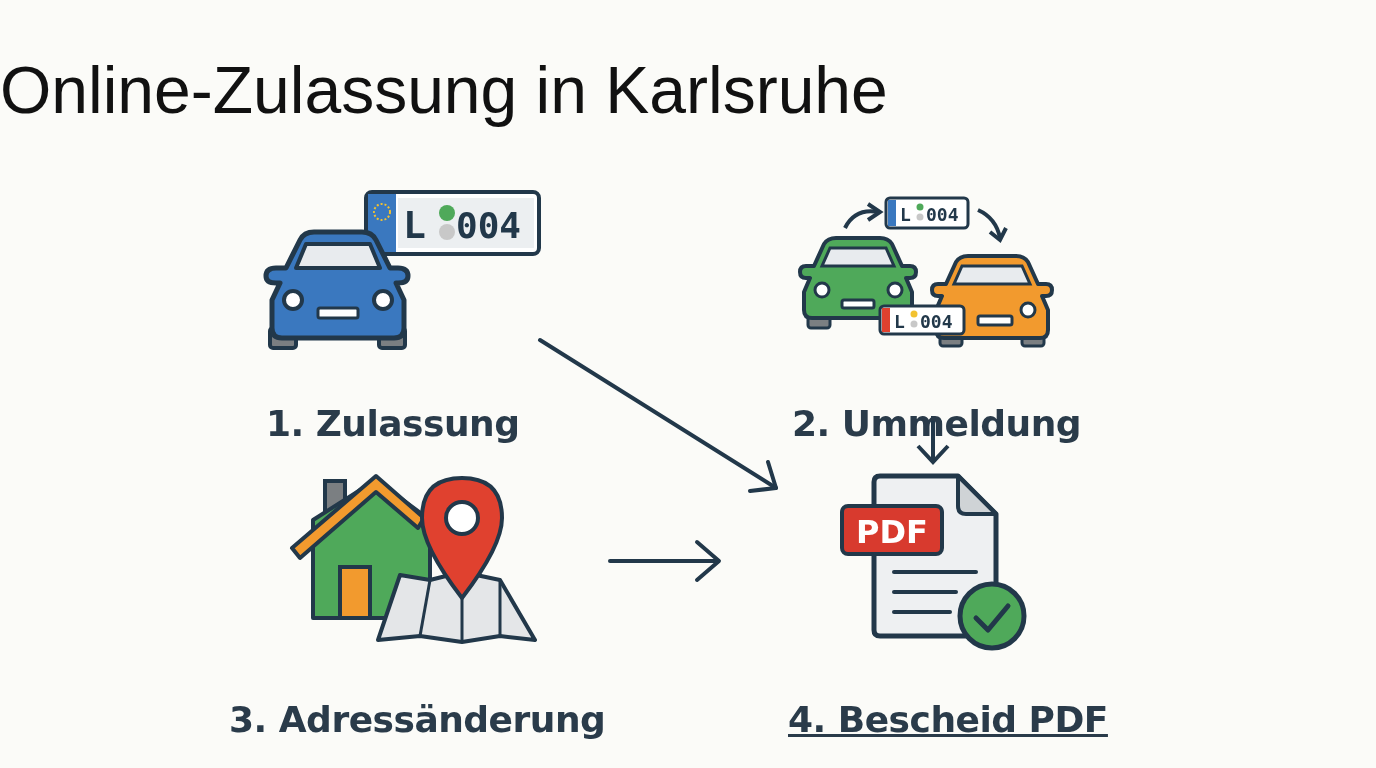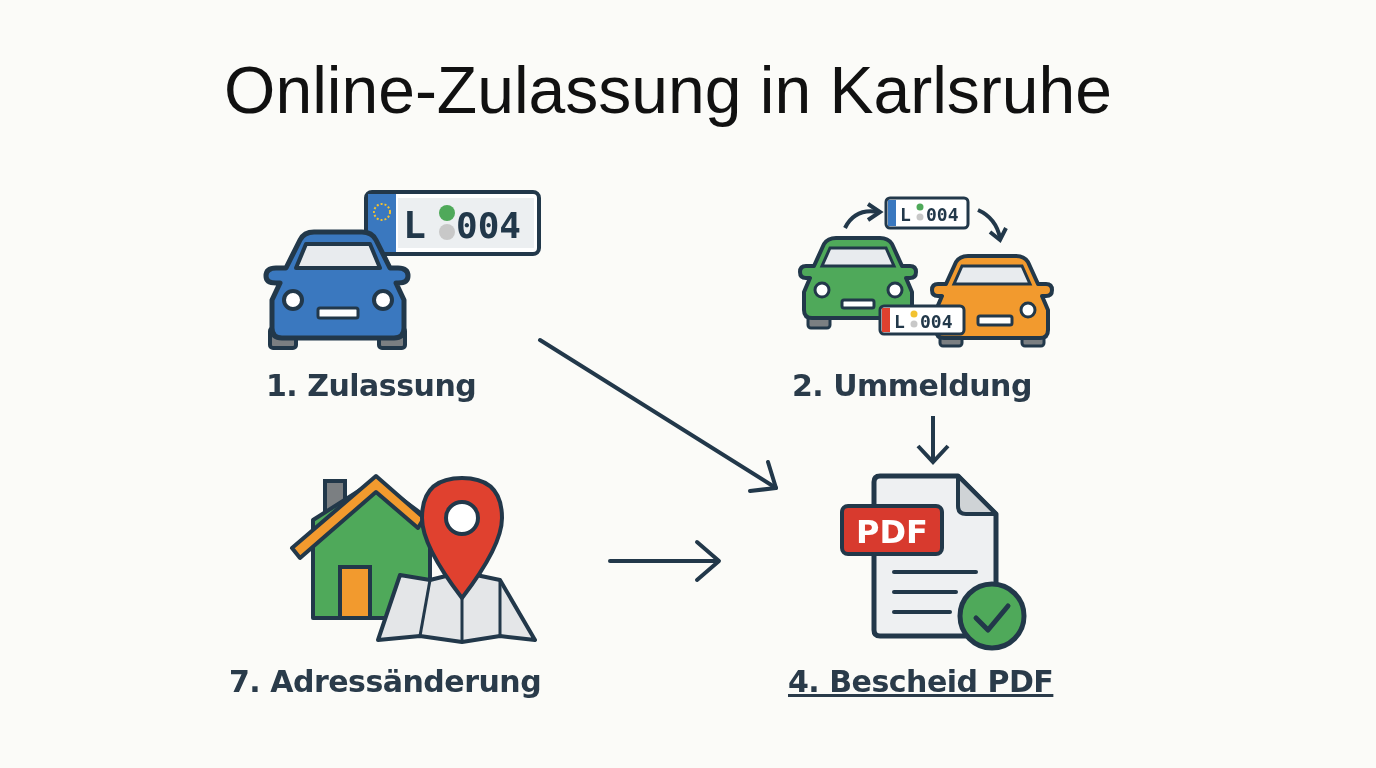--- a/index.html
+++ b/index.html
@@ -1,18 +1,18 @@
 <!DOCTYPE html>
 <html><head>
 <meta charset="utf-8">
 <style>
   html,body{margin:0;padding:0;}
   body{width:1376px;height:768px;background:#fbfbf8;position:relative;overflow:hidden;font-family:"DejaVu Sans",sans-serif;}
-  .title{position:absolute;left:0;top:52px;width:1336px;text-align:center;font-family:"Liberation Sans",sans-serif;font-size:66px;color:#111;letter-spacing:0px;}
-  .label{position:absolute;font-family:"DejaVu Sans",sans-serif;font-weight:bold;font-size:30px;color:#2a3b4a;white-space:nowrap;letter-spacing:-0.5px;}
+  .title{position:absolute;left:0;top:52px;width:1336px;text-align:left;font-family:"Liberation Sans",sans-serif;font-size:66px;color:#111;letter-spacing:0px;}
+  .label{position:absolute;font-family:"DejaVu Sans",sans-serif;font-weight:bold;font-size:36px;color:#2a3b4a;white-space:nowrap;letter-spacing:-0.5px;margin-top:35px;}
   svg{position:absolute;left:0;top:0;}
 </style>
 </head>
 <body>
 
 <div class="title">Online-Zulassung in Karlsruhe</div>
 
 <svg width="1376" height="768" viewBox="0 0 1376 768">
 
   <g>
@@ -100,14 +100,14 @@
   <g>
     <line x1="540" y1="340" x2="776" y2="488" stroke="#22384a" stroke-width="4" stroke-linecap="round"></line>
     <path d="M768 462 L776 488 L750 491" fill="none" stroke="#22384a" stroke-width="4" stroke-linecap="round" stroke-linejoin="round"></path>
     <line x1="610" y1="561" x2="718" y2="561" stroke="#22384a" stroke-width="4" stroke-linecap="round"></line>
     <path d="M697 542 L719 561 L697 580" fill="none" stroke="#22384a" stroke-width="4" stroke-linecap="round" stroke-linejoin="round"></path>
   </g>
 </svg>
 
 <div class="label" style="left:266px;top:368px;">1. Zulassung</div>
 <div class="label" style="left:792px;top:368px;">2. Ummeldung</div>
-<div class="label" style="left:229px;top:664px;">7. Adressänderung</div>
+<div class="label" style="left:229px;top:664px;">3. Adressänderung</div>
 <div class="label" style="left:788px;top:664px;text-decoration:underline;">4. Bescheid PDF</div>
 
 </body></html>

